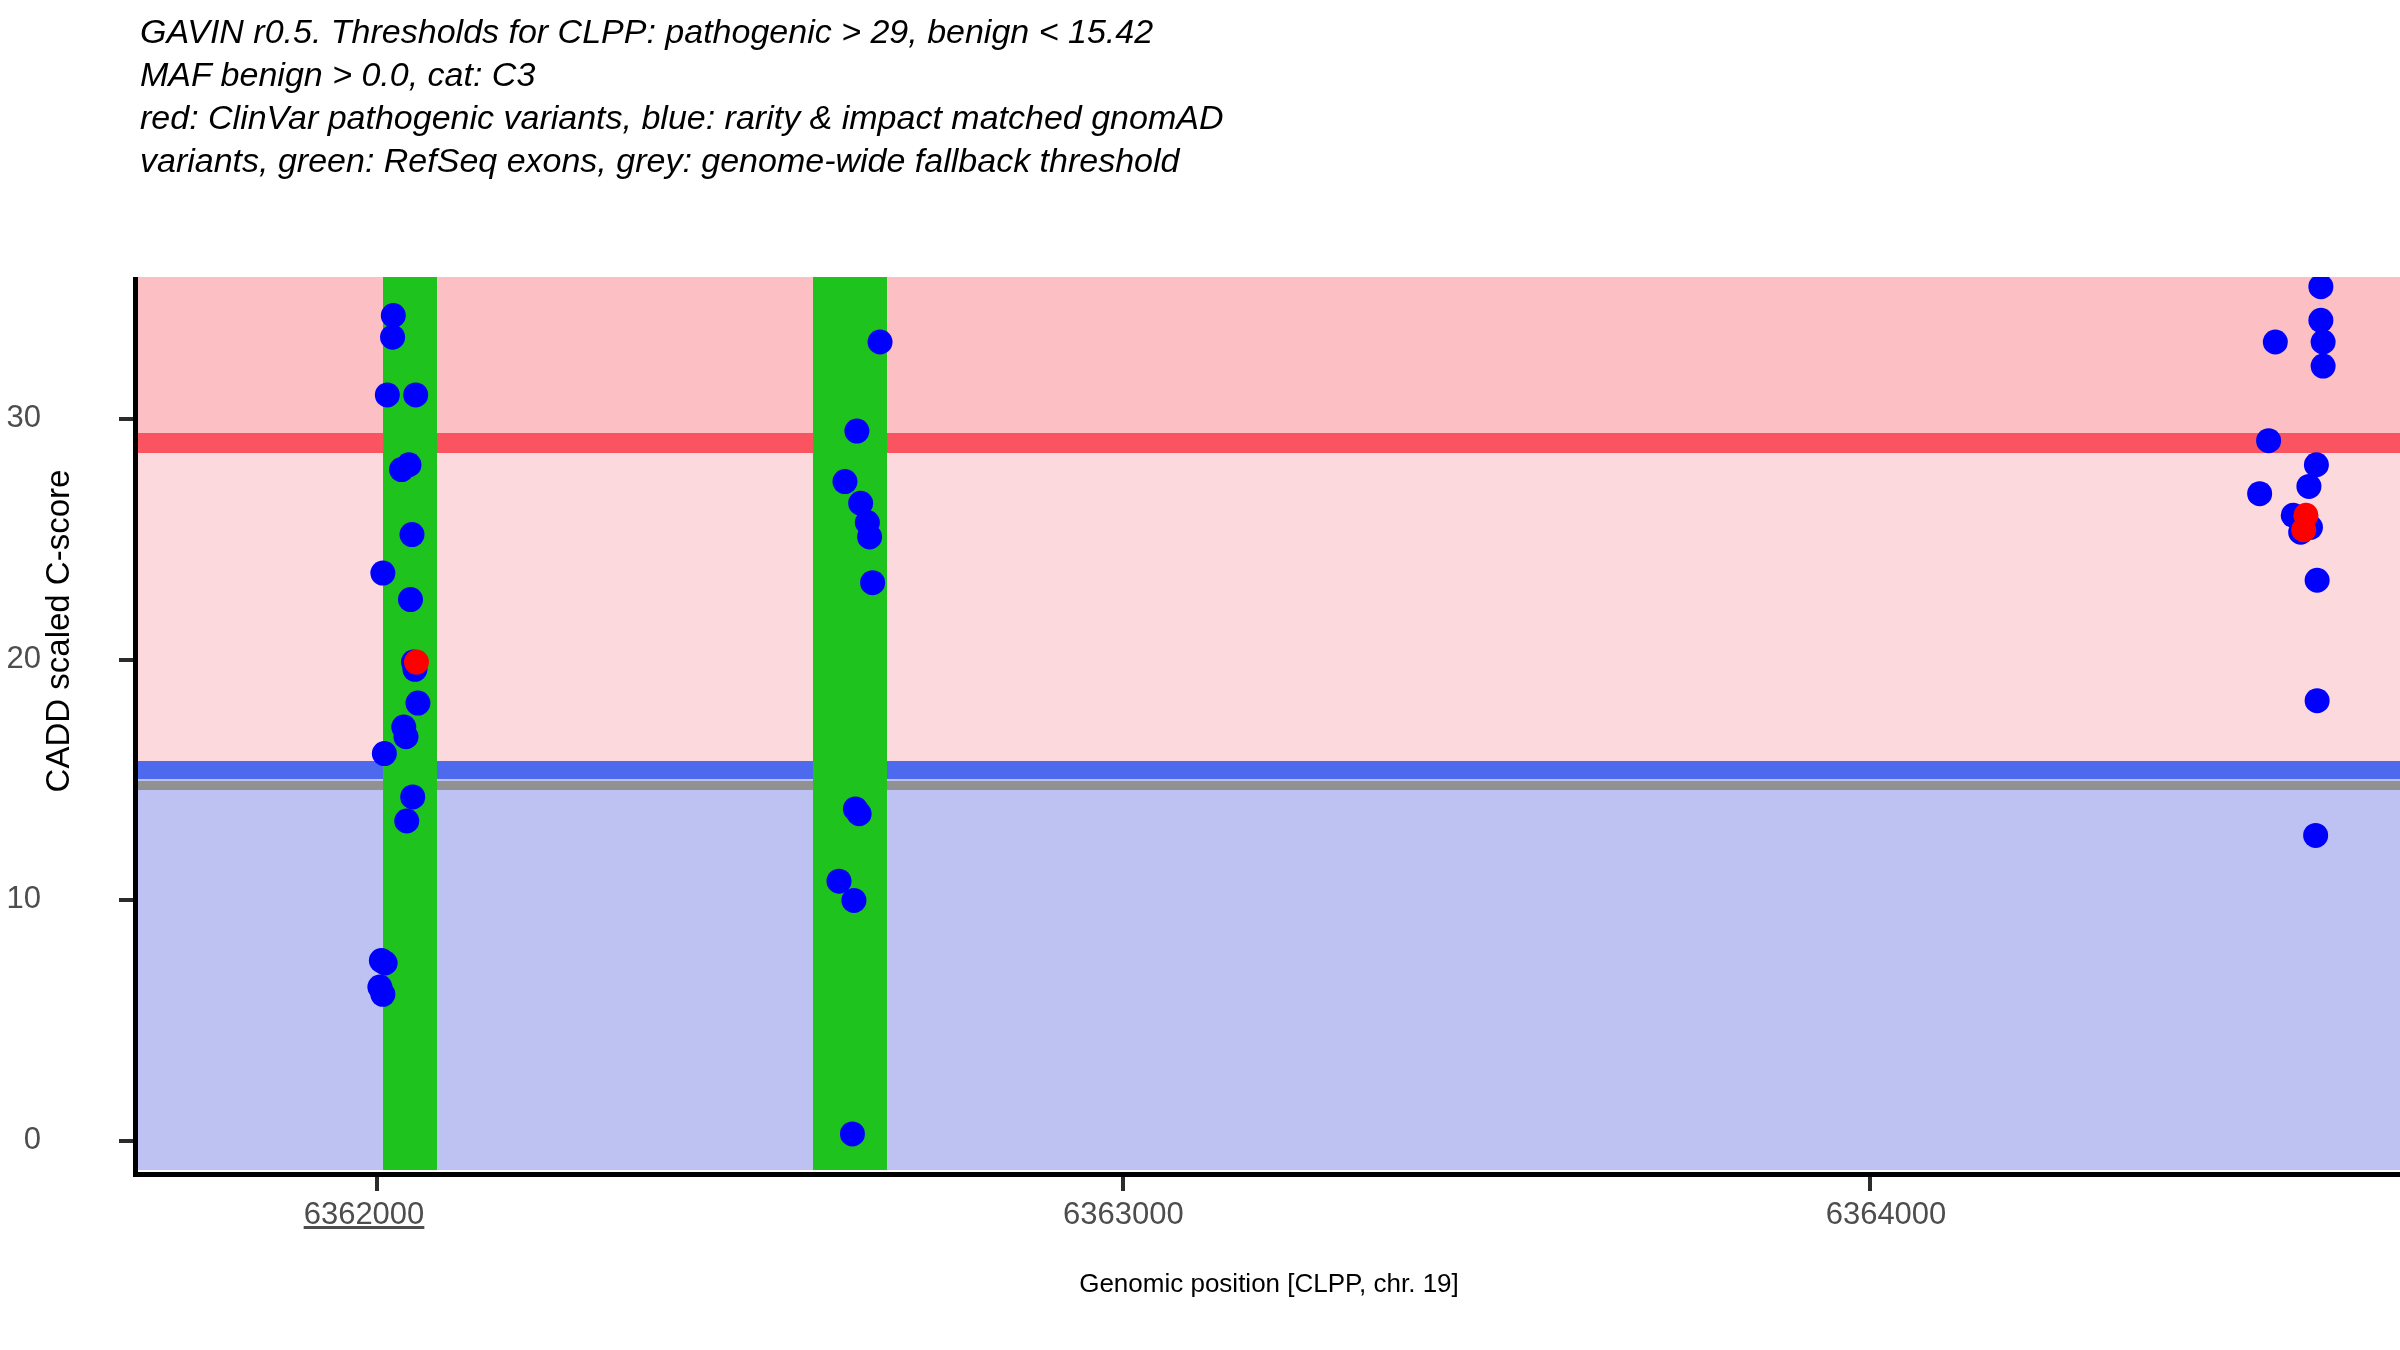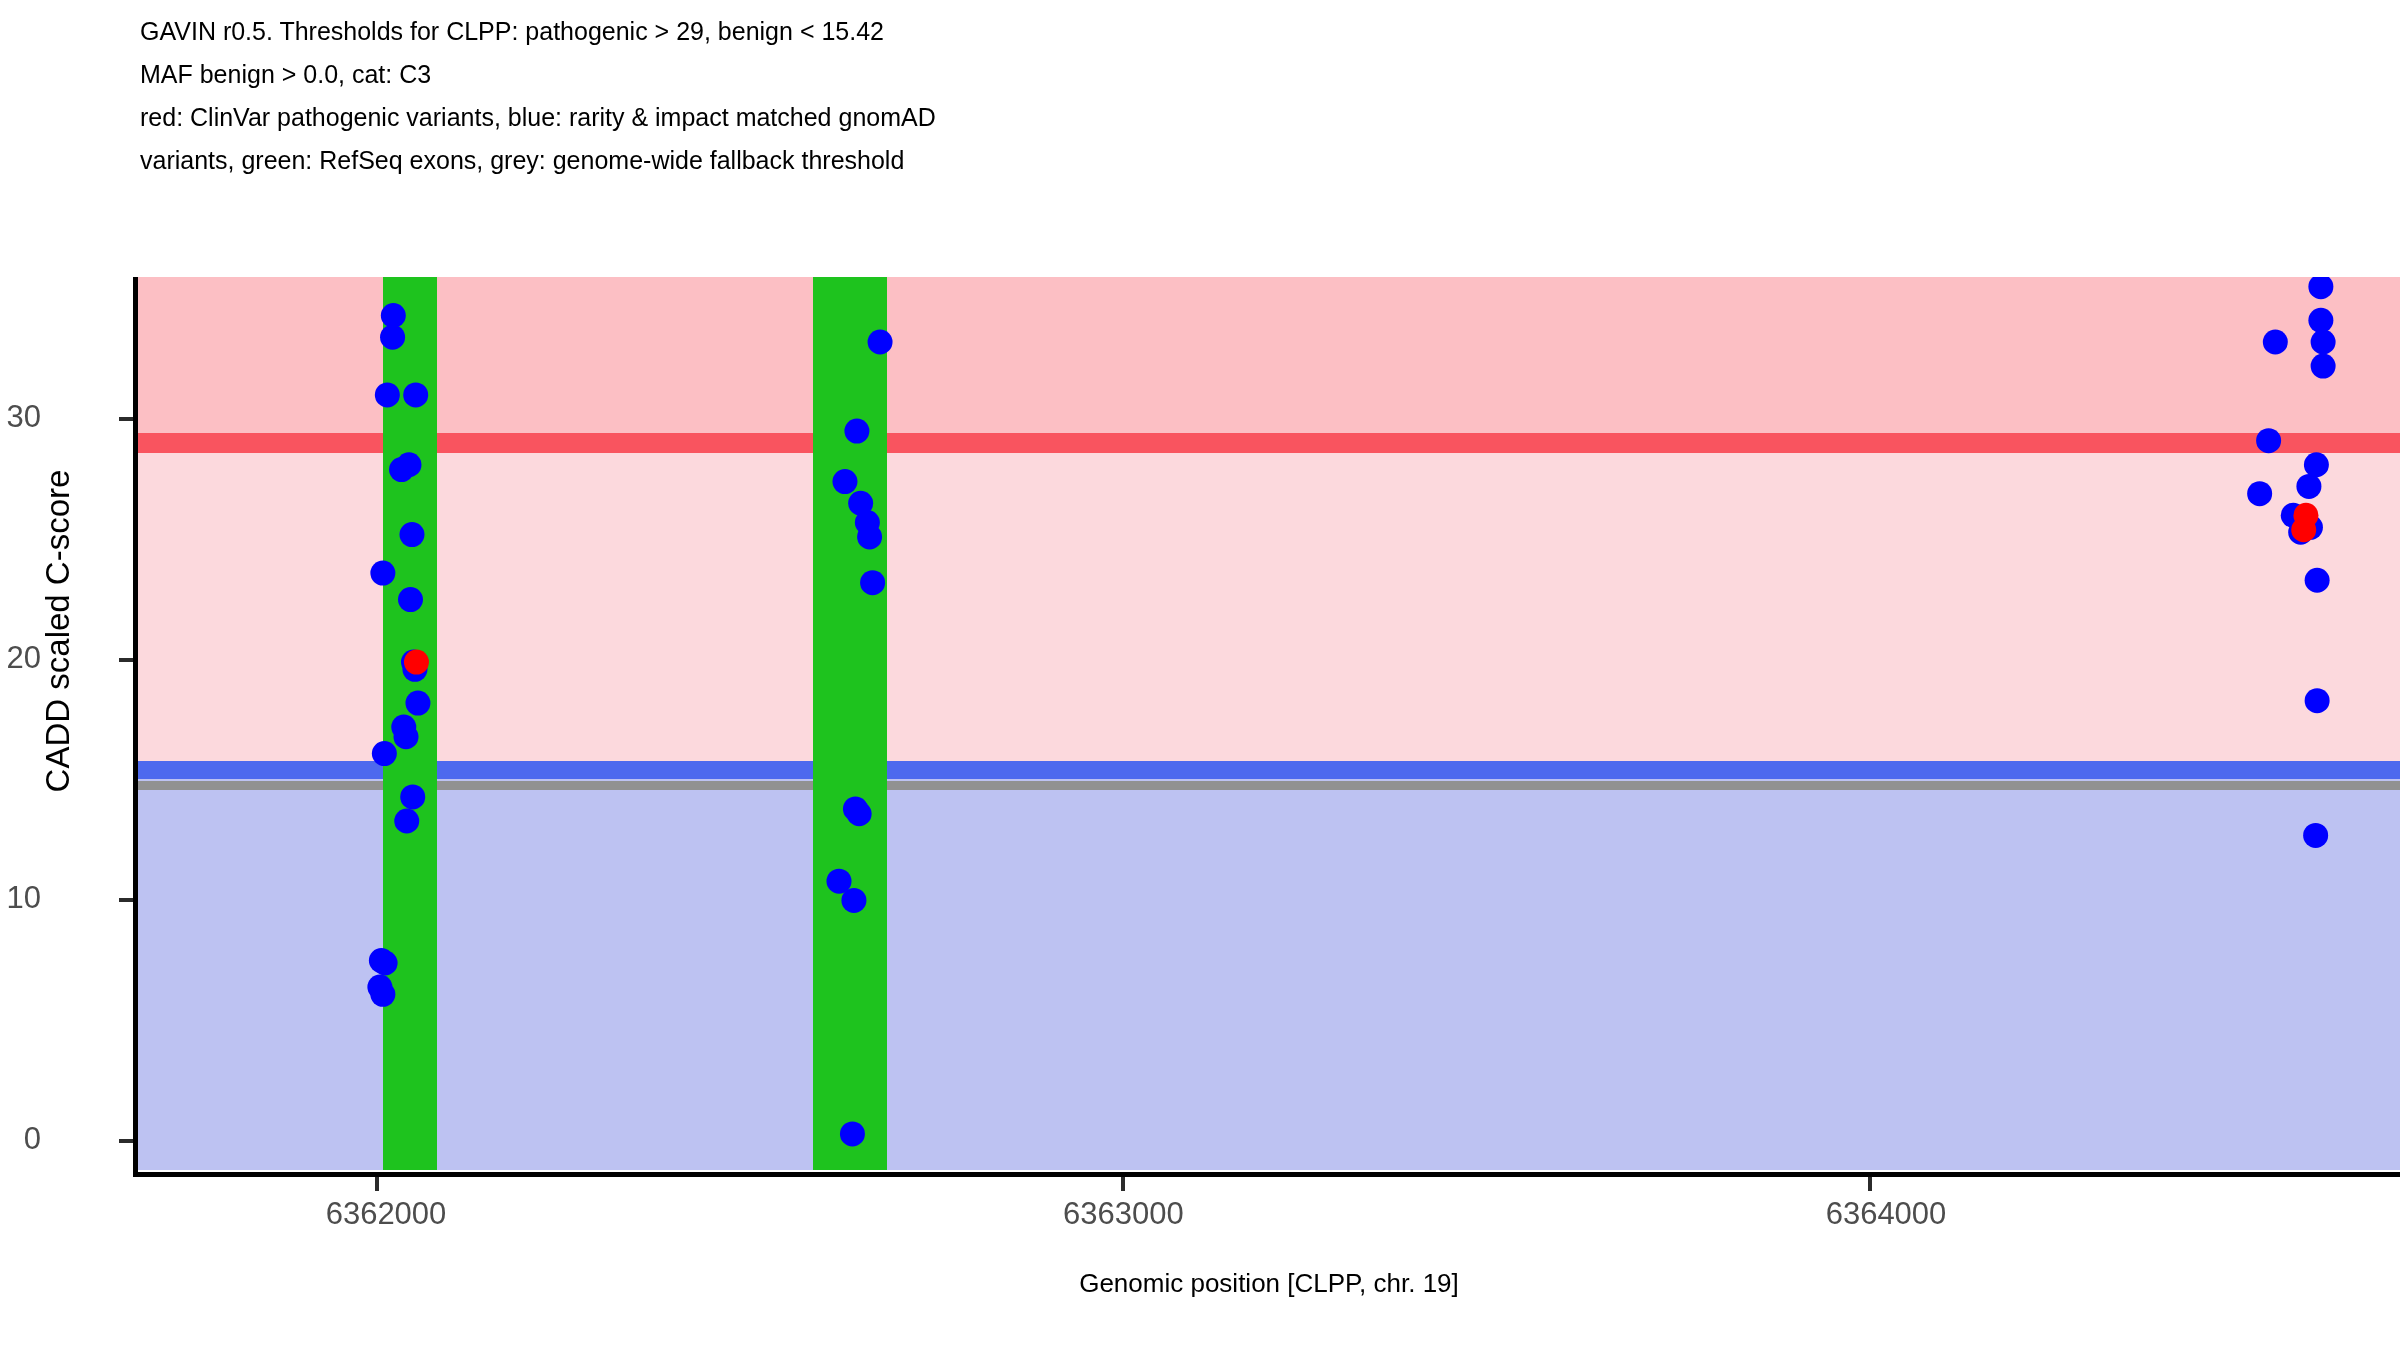--- a/index.html
+++ b/index.html
@@ -1,21 +1,21 @@
 <!DOCTYPE html>
 <html><head>
 <meta charset="utf-8">
 <style>
   html,body{margin:0;padding:0;background:#ffffff;}
   body{width:2400px;height:1350px;font-family:"Liberation Sans",sans-serif;overflow:hidden;}
   #root{position:relative;width:2400px;height:1350px;background:#ffffff;}
 
   
   #title-block{position:absolute;left:140px;top:10px;width:2000px;}
-  .title-line{font-size:25px;line-height:43px;color:#000000;white-space:pre;}
+  .title-line{font-size:34px;line-height:43px;color:#000000;white-space:pre;font-style:italic;}
 
   
   #panel{position:absolute;left:138px;top:277px;width:2262px;height:893px;}
   #panel-inner{position:absolute;left:0;top:0;width:100%;height:100%;overflow:hidden;}
 
   .hband{position:absolute;left:0;width:100%;}
   .vband{position:absolute;top:0;height:100%;}
 
   #svg-layer{position:absolute;left:0;top:0;}
 
@@ -126,21 +126,21 @@
       <div class="ytick-label" style="top: 1121.12px;">0</div>
       <div class="ytick" style="top: 898.415px;"></div>
       <div class="ytick-label" style="top: 880.415px;">10</div>
       <div class="ytick" style="top: 657.714px;"></div>
       <div class="ytick-label" style="top: 639.714px;">20</div>
       <div class="ytick" style="top: 417.013px;"></div>
       <div class="ytick-label" style="top: 399.013px;">30</div>
     </div>
   <div id="xticks">
       <div class="xtick" style="left: 374.891px;"></div>
-      <div class="xtick-label" style="left: 236px;">6362000</div>
+      <div class="xtick-label" style="left: 214px; text-decoration: underline;">6362000</div>
       <div class="xtick" style="left: 1121.43px;"></div>
       <div class="xtick-label" style="left: 973.426px;">6363000</div>
       <div class="xtick" style="left: 1867.96px;"></div>
       <div class="xtick-label" style="left: 1736px;">6364000</div>
     </div>
 
   <div id="ylab">CADD scaled C-score</div>
   <div id="xlab">Genomic position [CLPP, chr. 19]</div>
 
 </div>

